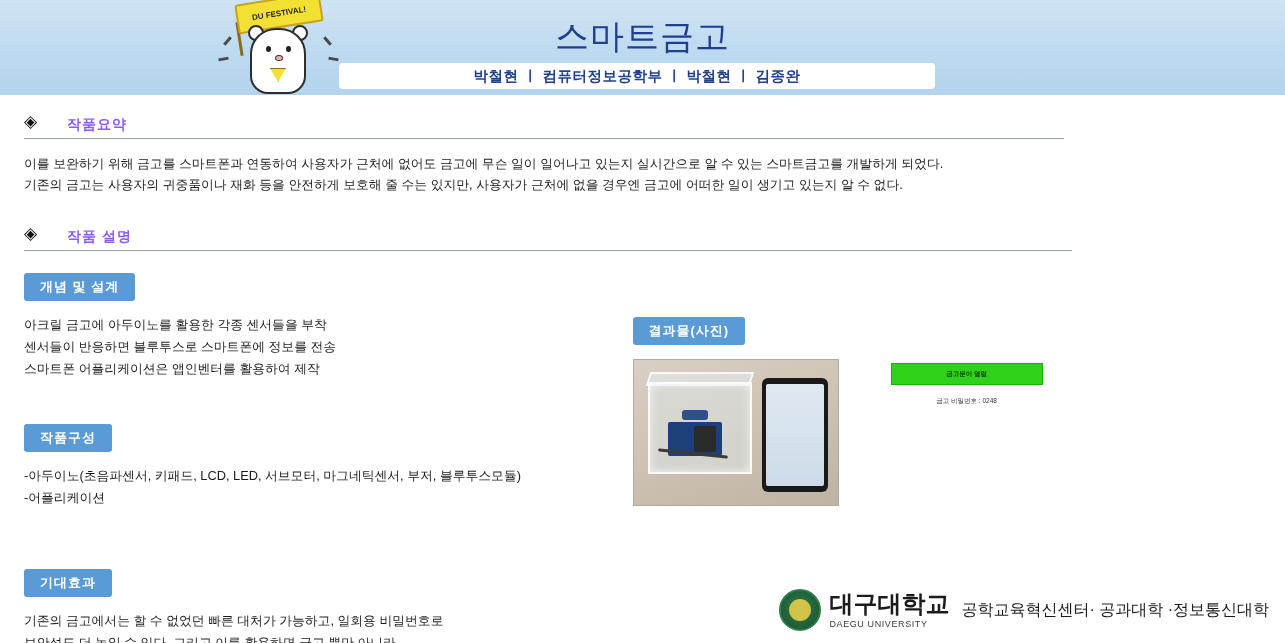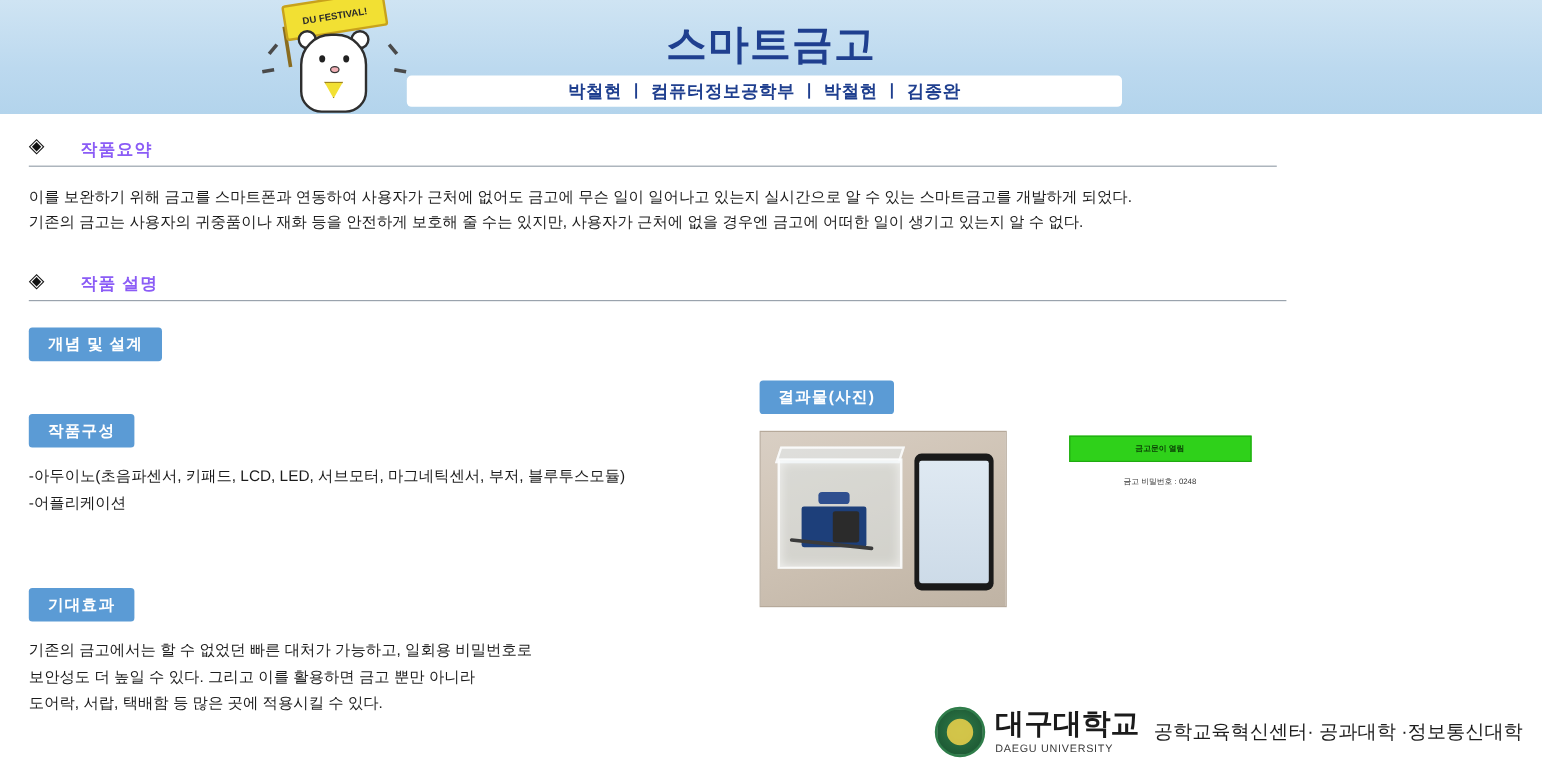--- a/index.html
+++ b/index.html
@@ -17,21 +17,21 @@
     position: relative;
     height: 95px;
     background: linear-gradient(180deg, #cfe4f3 0%, #bcd9ef 60%, #b3d4ec 100%);
     overflow: visible;
   }
   .header-title {
     position: absolute;
     left: 0; right: 0; top: 14px;
     text-align: center;
     font-size: 34px;
-    font-weight: bold;
+    font-weight: normal;
     color: #1f3f8f;
     letter-spacing: 1px;
   }
   .authors-bar {
     position: absolute;
     left: 339px; top: 63px;
     width: 596px; height: 26px;
     background: #ffffff;
     border-radius: 4px;
     display: flex;
@@ -325,20 +325,23 @@
     <span class="sec-title">작품 설명</span>
   </div>
   <div class="rule w2"></div>
 
   <div class="cols">
 
     <div class="col-left">
 
       <div class="block">
         <span class="tag">개념 및 설계</span>
+        <div class="lines">아크릴 금고에 아두이노를 활용한 각종 센서들을 부착
+센서들이 반응하면 블루투스로 스마트폰에 정보를 전송
+스마트폰 어플리케이션은 앱인벤터를 활용하여 제작</div>
       </div>
 
       <div class="spacer-28"></div>
 
       <div class="block">
         <span class="tag">작품구성</span>
         <div class="lines">-아두이노(초음파센서, 키패드, LCD, LED, 서브모터, 마그네틱센서, 부저, 블루투스모듈)
 -어플리케이션</div>
       </div>
 

